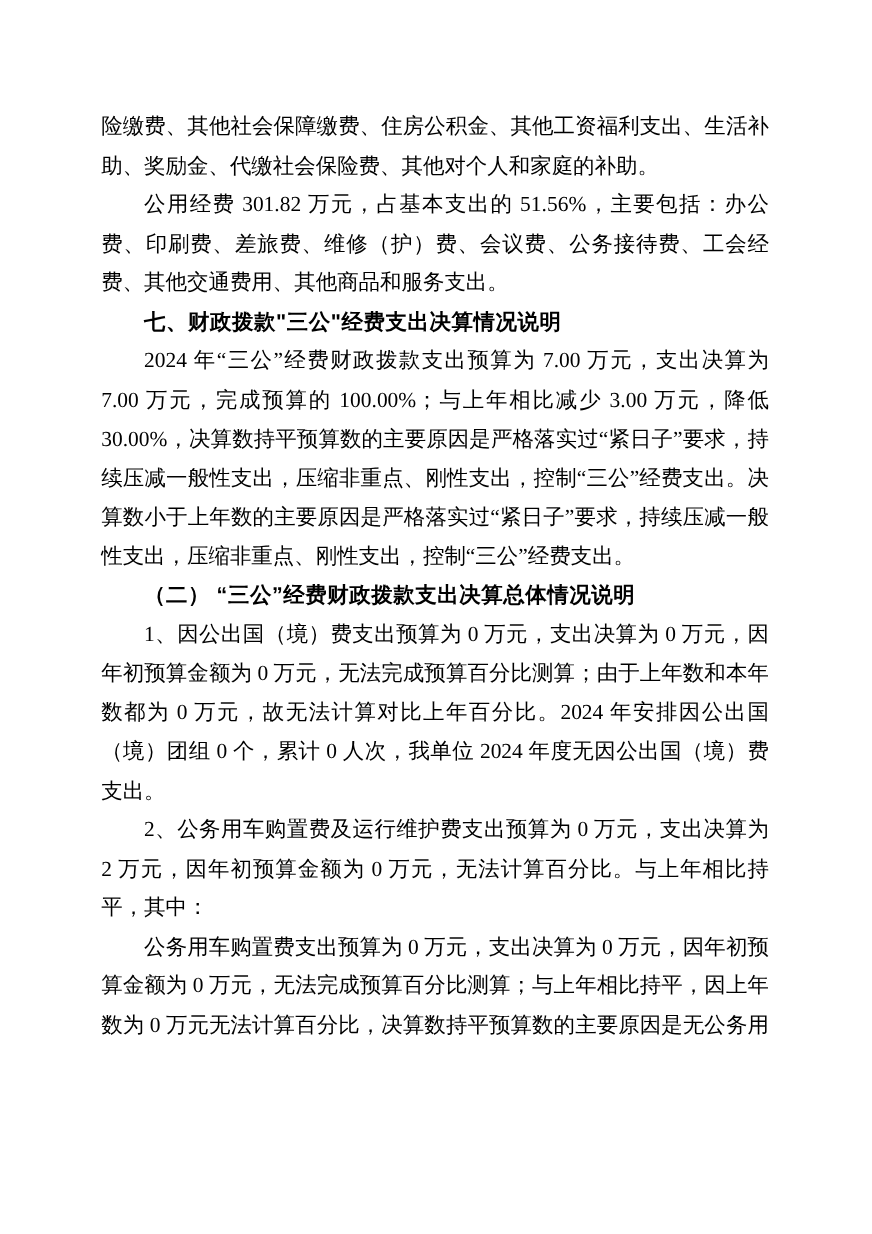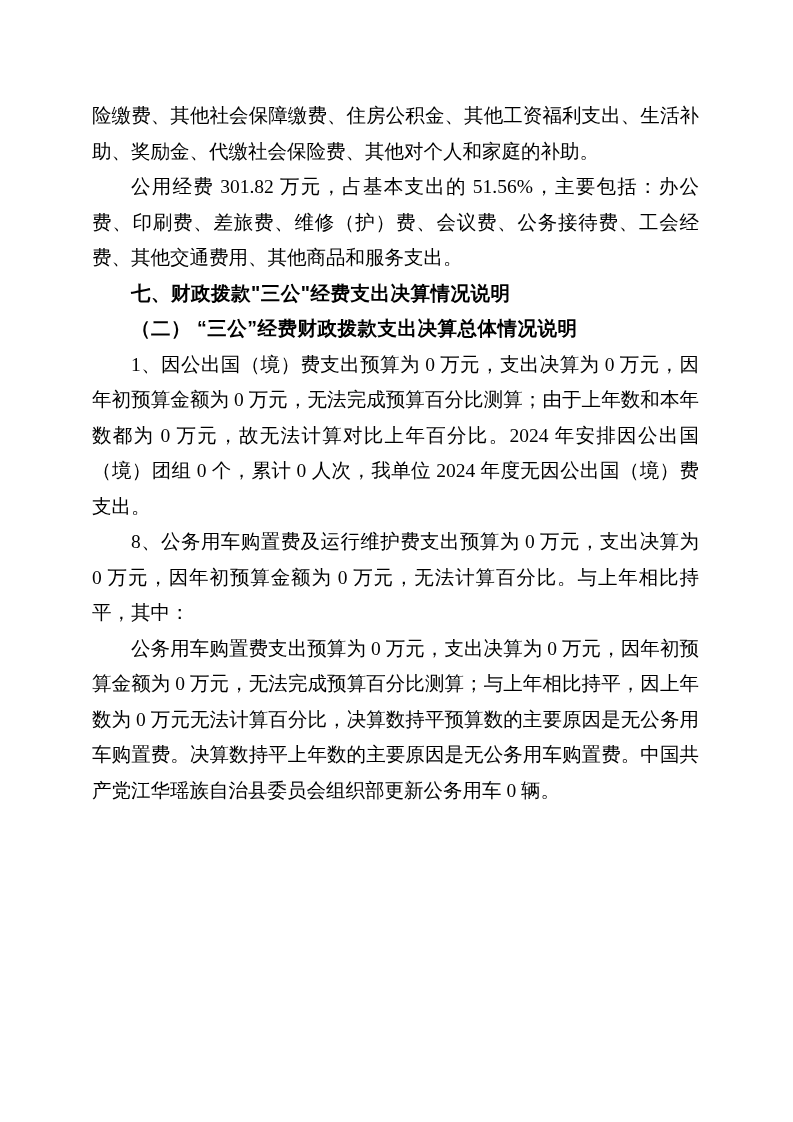--- a/index.html
+++ b/index.html
@@ -47,23 +47,24 @@
 <div class="page">
   <div class="doc">
 
     <p class="para noindent">险缴费、其他社会保障缴费、住房公积金、其他工资福利支出、生活补助、奖励金、代缴社会保险费、其他对个人和家庭的补助。</p>
 
     <p class="para">公用经费 301.82 万元，占基本支出的 51.56%，主要包括：办公费、印刷费、差旅费、维修（护）费、会议费、公务接待费、工会经费、其他交通费用、其他商品和服务支出。</p>
 
     <p class="heading">七、财政拨款"三公"经费支出决算情况说明</p>
 
 
+    <p class="para">2024 年“三公”经费财政拨款支出预算为 7.00 万元，支出决算为 7.00 万元，完成预算的 100.00%；与上年相比减少 3.00 万元，降低 30.00%，决算数持平预算数的主要原因是严格落实过“紧日子”要求，持续压减一般性支出，压缩非重点、刚性支出，控制“三公”经费支出。决算数小于上年数的主要原因是严格落实过“紧日子”要求，持续压减一般性支出，压缩非重点、刚性支出，控制“三公”经费支出。</p>
 
     <p class="heading">（二） “三公”经费财政拨款支出决算总体情况说明</p>
 
     <p class="para">1、因公出国（境）费支出预算为 0 万元，支出决算为 0 万元，因年初预算金额为 0 万元，无法完成预算百分比测算；由于上年数和本年数都为 0 万元，故无法计算对比上年百分比。2024 年安排因公出国（境）团组 0 个，累计 0 人次，我单位 2024 年度无因公出国（境）费支出。</p>
 
-    <p class="para">8、公务用车购置费及运行维护费支出预算为 0 万元，支出决算为 0 万元，因年初预算金额为 0 万元，无法计算百分比。与上年相比持平，其中：</p>
+    <p class="para">2、公务用车购置费及运行维护费支出预算为 0 万元，支出决算为 2 万元，因年初预算金额为 0 万元，无法计算百分比。与上年相比持平，其中：</p>
 
     <p class="para">公务用车购置费支出预算为 0 万元，支出决算为 0 万元，因年初预算金额为 0 万元，无法完成预算百分比测算；与上年相比持平，因上年数为 0 万元无法计算百分比，决算数持平预算数的主要原因是无公务用车购置费。决算数持平上年数的主要原因是无公务用车购置费。中国共产党江华瑶族自治县委员会组织部更新公务用车 0 辆。</p>
 
   </div>
 </div>
 
 </body></html>

